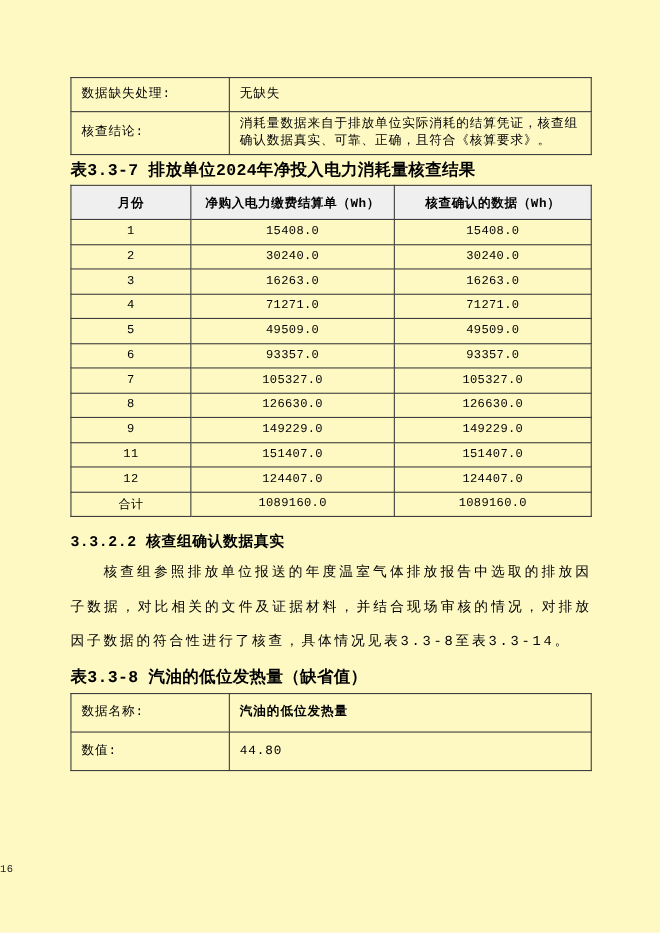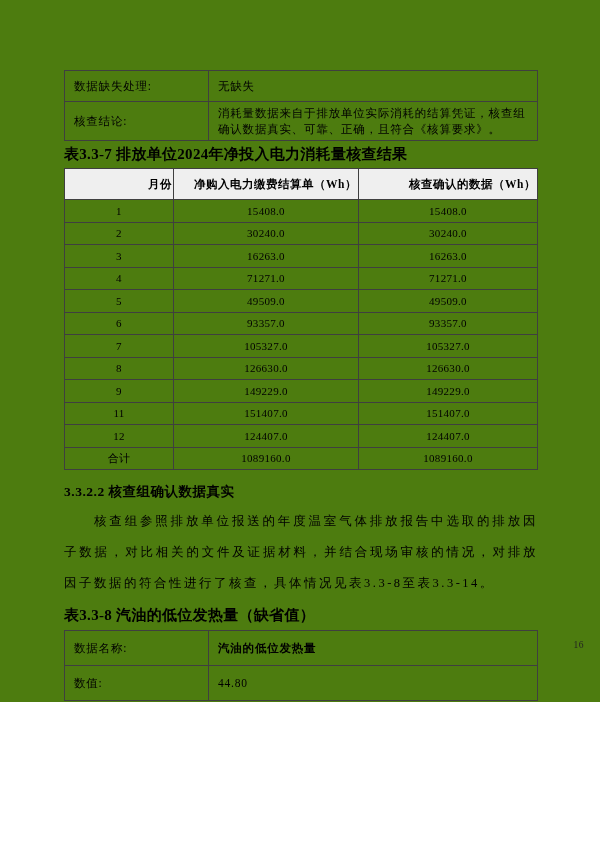--- a/index.html
+++ b/index.html
@@ -1,22 +1,22 @@
 <!DOCTYPE html>
 <html><head>
 <meta charset="utf-8">
 <style>
   * { box-sizing: border-box; }
   html, body { margin: 0; padding: 0; background: #ffffff; }
   .page {
-    width: 600px; height: 702px;
+    width: 600px; height: 848px;
     position: relative;
-    background: #4d7c0f;
+    background: #fef9c3;
     color: #000000;
-    font-family: Liberation Serif, serif;
+    font-family: Liberation Mono, monospace;
     padding: 70px 62px 0 64px;
     overflow: hidden;
   }
   table { border-collapse: collapse; width: 100%; table-layout: fixed; }
   td, th { border: 1px solid #3f3f3f; }
 
   
   .kv-table td {
     font-size: 11.5px;
     line-height: 16px;
@@ -39,21 +39,21 @@
 
   
   .month-table col.c1 { width: 109px; }
   .month-table col.c2 { width: 185px; }
   .month-table th {
     background: #efefef;
     font-size: 11.5px;
     font-weight: bold;
     height: 31px;
     letter-spacing: 0.5px;
-    text-align: right;
+    text-align: center;
   }
   .month-table td {
     font-size: 11px;
     height: 22.5px;
     text-align: center;
     padding: 0 4px;
     letter-spacing: 0.3px;
   }
 
   .body-text {
@@ -72,21 +72,21 @@
   }
   .caption-2 { margin: 7px 0 5px; }
 
   .gas-table td { height: 35px; }
   .bold-cell { font-weight: bold; letter-spacing: 1px; }
 
   .page-number {
     position: absolute;
     left: 0; right: 16px;
     bottom: 52px;
-    text-align: right;
+    text-align: left;
     font-size: 9.5px;
     letter-spacing: 0.5px;
     color: #222222;
   }
 </style>
 </head>
 <body>
 
 <div class="page">
 

